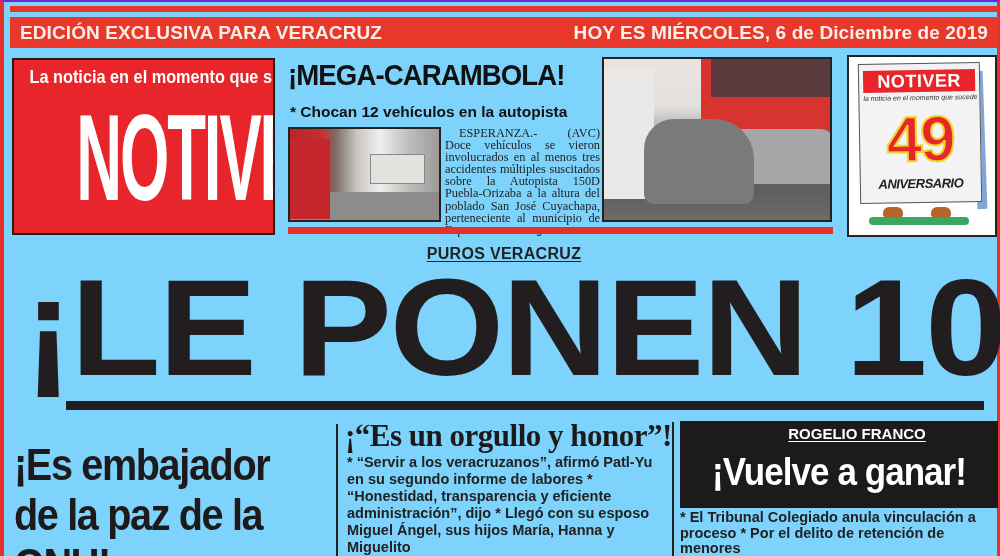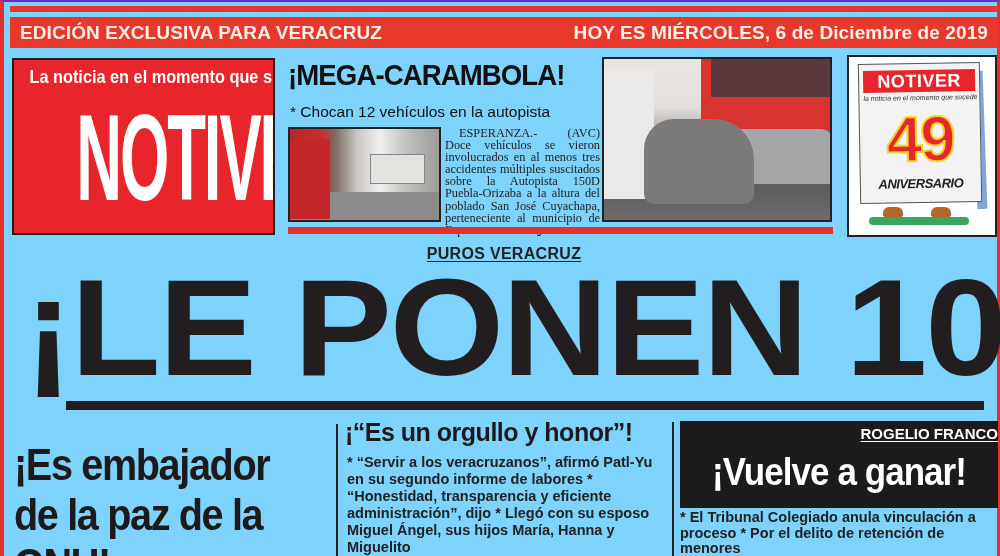--- a/index.html
+++ b/index.html
@@ -21,21 +21,21 @@
   .logo .slogan { position:absolute; left:0; top:6px; width:100%; text-align:center; color:#fff;
                   font-family:"Liberation Sans Narrow","Liberation Sans",sans-serif; font-weight:bold; font-size:18.5px;
                   transform:scaleX(0.88); transform-origin:center; white-space:nowrap; }
   .logo .brand { position:absolute; left:0; top:28px; width:100%; text-align:center; color:#fff;
                  font-weight:bold; font-size:122px; line-height:140px; letter-spacing:-4px;
                  transform:scaleX(0.52); transform-origin:center; white-space:nowrap; }
 
   
   .mega-title { position:absolute; left:284px; top:56px; font-weight:900; font-size:30px; color:#111;
                 letter-spacing:-1px; white-space:nowrap; transform:scaleX(0.92); transform-origin:left; }
-  .mega-sub { position:absolute; left:286px; top:101px; font-weight:normal; font-size:15.5px; color:#111; white-space:nowrap; }
+  .mega-sub { position:absolute; left:286px; top:101px; font-weight:bold; font-size:15.5px; color:#111; white-space:nowrap; }
   .photo1 { position:absolute; left:284px; top:125px; width:153px; height:95px; border:2px solid #222;
             background:linear-gradient(90deg,#b8252a 0%,#c9302f 22%,#7b6a60 30%,#c8c6c4 45%,#efefef 60%,#bfbdbb 80%,#9d9c9a 100%); overflow:hidden; }
   .photo1 .road { position:absolute; left:0; bottom:0; width:100%; height:28px; background:#8d8c8a; }
   .photo1 .truck { position:absolute; left:80px; top:25px; width:55px; height:30px; background:#e4e2df; border:1px solid #888; }
   .photo1 .cab { position:absolute; left:0; top:10px; width:40px; height:80px; background:#c4262b; }
   .mega-body { position:absolute; left:441px; top:125px; width:155px; font-family:"Liberation Serif",serif;
                font-size:12.3px; line-height:12.1px; color:#222; text-align:justify; text-indent:14px; }
   .mega-body b { font-family:"Liberation Sans",sans-serif; font-size:9px; font-weight:bold; }
   .photo2 { position:absolute; left:598px; top:55px; width:230px; height:165px; border:2px solid #222;
             background:linear-gradient(180deg,#e8e4e2 0%,#e2e0de 30%,#8a8684 55%,#5f5d5b 80%,#6e6c6a 100%); overflow:hidden; }
@@ -66,26 +66,26 @@
   .kicker span { font-weight:bold; font-size:16px; color:#222; text-decoration:underline; text-underline-offset:2px; letter-spacing:0.3px; }
   .headline { position:absolute; left:10px; top:256px; width:985px; height:135px; text-align:center; white-space:nowrap;
               font-weight:900; font-size:150px; line-height:150px; color:#221e1f; letter-spacing:-2px;
               transform:scaleX(0.98) scaleY(0.92); transform-origin:center top; }
   .head-rule { position:absolute; left:62px; top:399px; width:918px; height:9px; background:#221e1f; }
 
   
   .col1-head { position:absolute; left:10px; top:438px; width:320px; font-weight:900; font-size:44px; line-height:50px; color:#1e1a1b;
                letter-spacing:-1.5px; transform:scaleX(0.9); transform-origin:left top; }
   .vline1 { position:absolute; left:332px; top:422px; width:2px; height:134px; background:#222; }
-  .col2-head { position:absolute; left:341px; top:416px; font-weight:900; font-size:25px; color:#1e1a1b; white-space:nowrap;
-               letter-spacing:-0.5px; }
+  .col2-head { position:absolute; left:341px; top:416px; font-weight:900; font-size:31px; color:#1e1a1b; white-space:nowrap;
+               letter-spacing:-0.5px;font-family:Liberation Serif, serif; }
   .col2-body { position:absolute; left:343px; top:452px; width:325px; font-weight:bold; font-size:14.5px; line-height:17px; color:#222; }
   .vline2 { position:absolute; left:668px; top:420px; width:2px; height:136px; background:#222; }
   .franco-box { position:absolute; left:676px; top:419px; width:318px; height:87px; background:#1d1a1b; }
-  .franco-box .kick { position:absolute; left:0; top:4px; width:100%; text-align:right; color:#fff; font-weight:bold; font-size:15px;
+  .franco-box .kick { position:absolute; left:0; top:4px; width:100%; text-align:center; color:#fff; font-weight:bold; font-size:15px;
                       text-decoration:underline; text-underline-offset:2px;padding-left:36px; }
   .franco-box .title { position:absolute; left:4px; top:22px; width:310px; text-align:center; color:#fff; font-weight:900;
                        font-size:38px; line-height:58px; white-space:nowrap; letter-spacing:-1px; transform:scaleX(0.92); transform-origin:center; }
   .col3-body { position:absolute; left:676px; top:508px; width:320px; font-weight:bold; font-size:14.5px; line-height:15.5px; color:#222; }
 </style>
 </head>
 <body>
 
 <div class="page">
   <div class="top-thin"></div>

